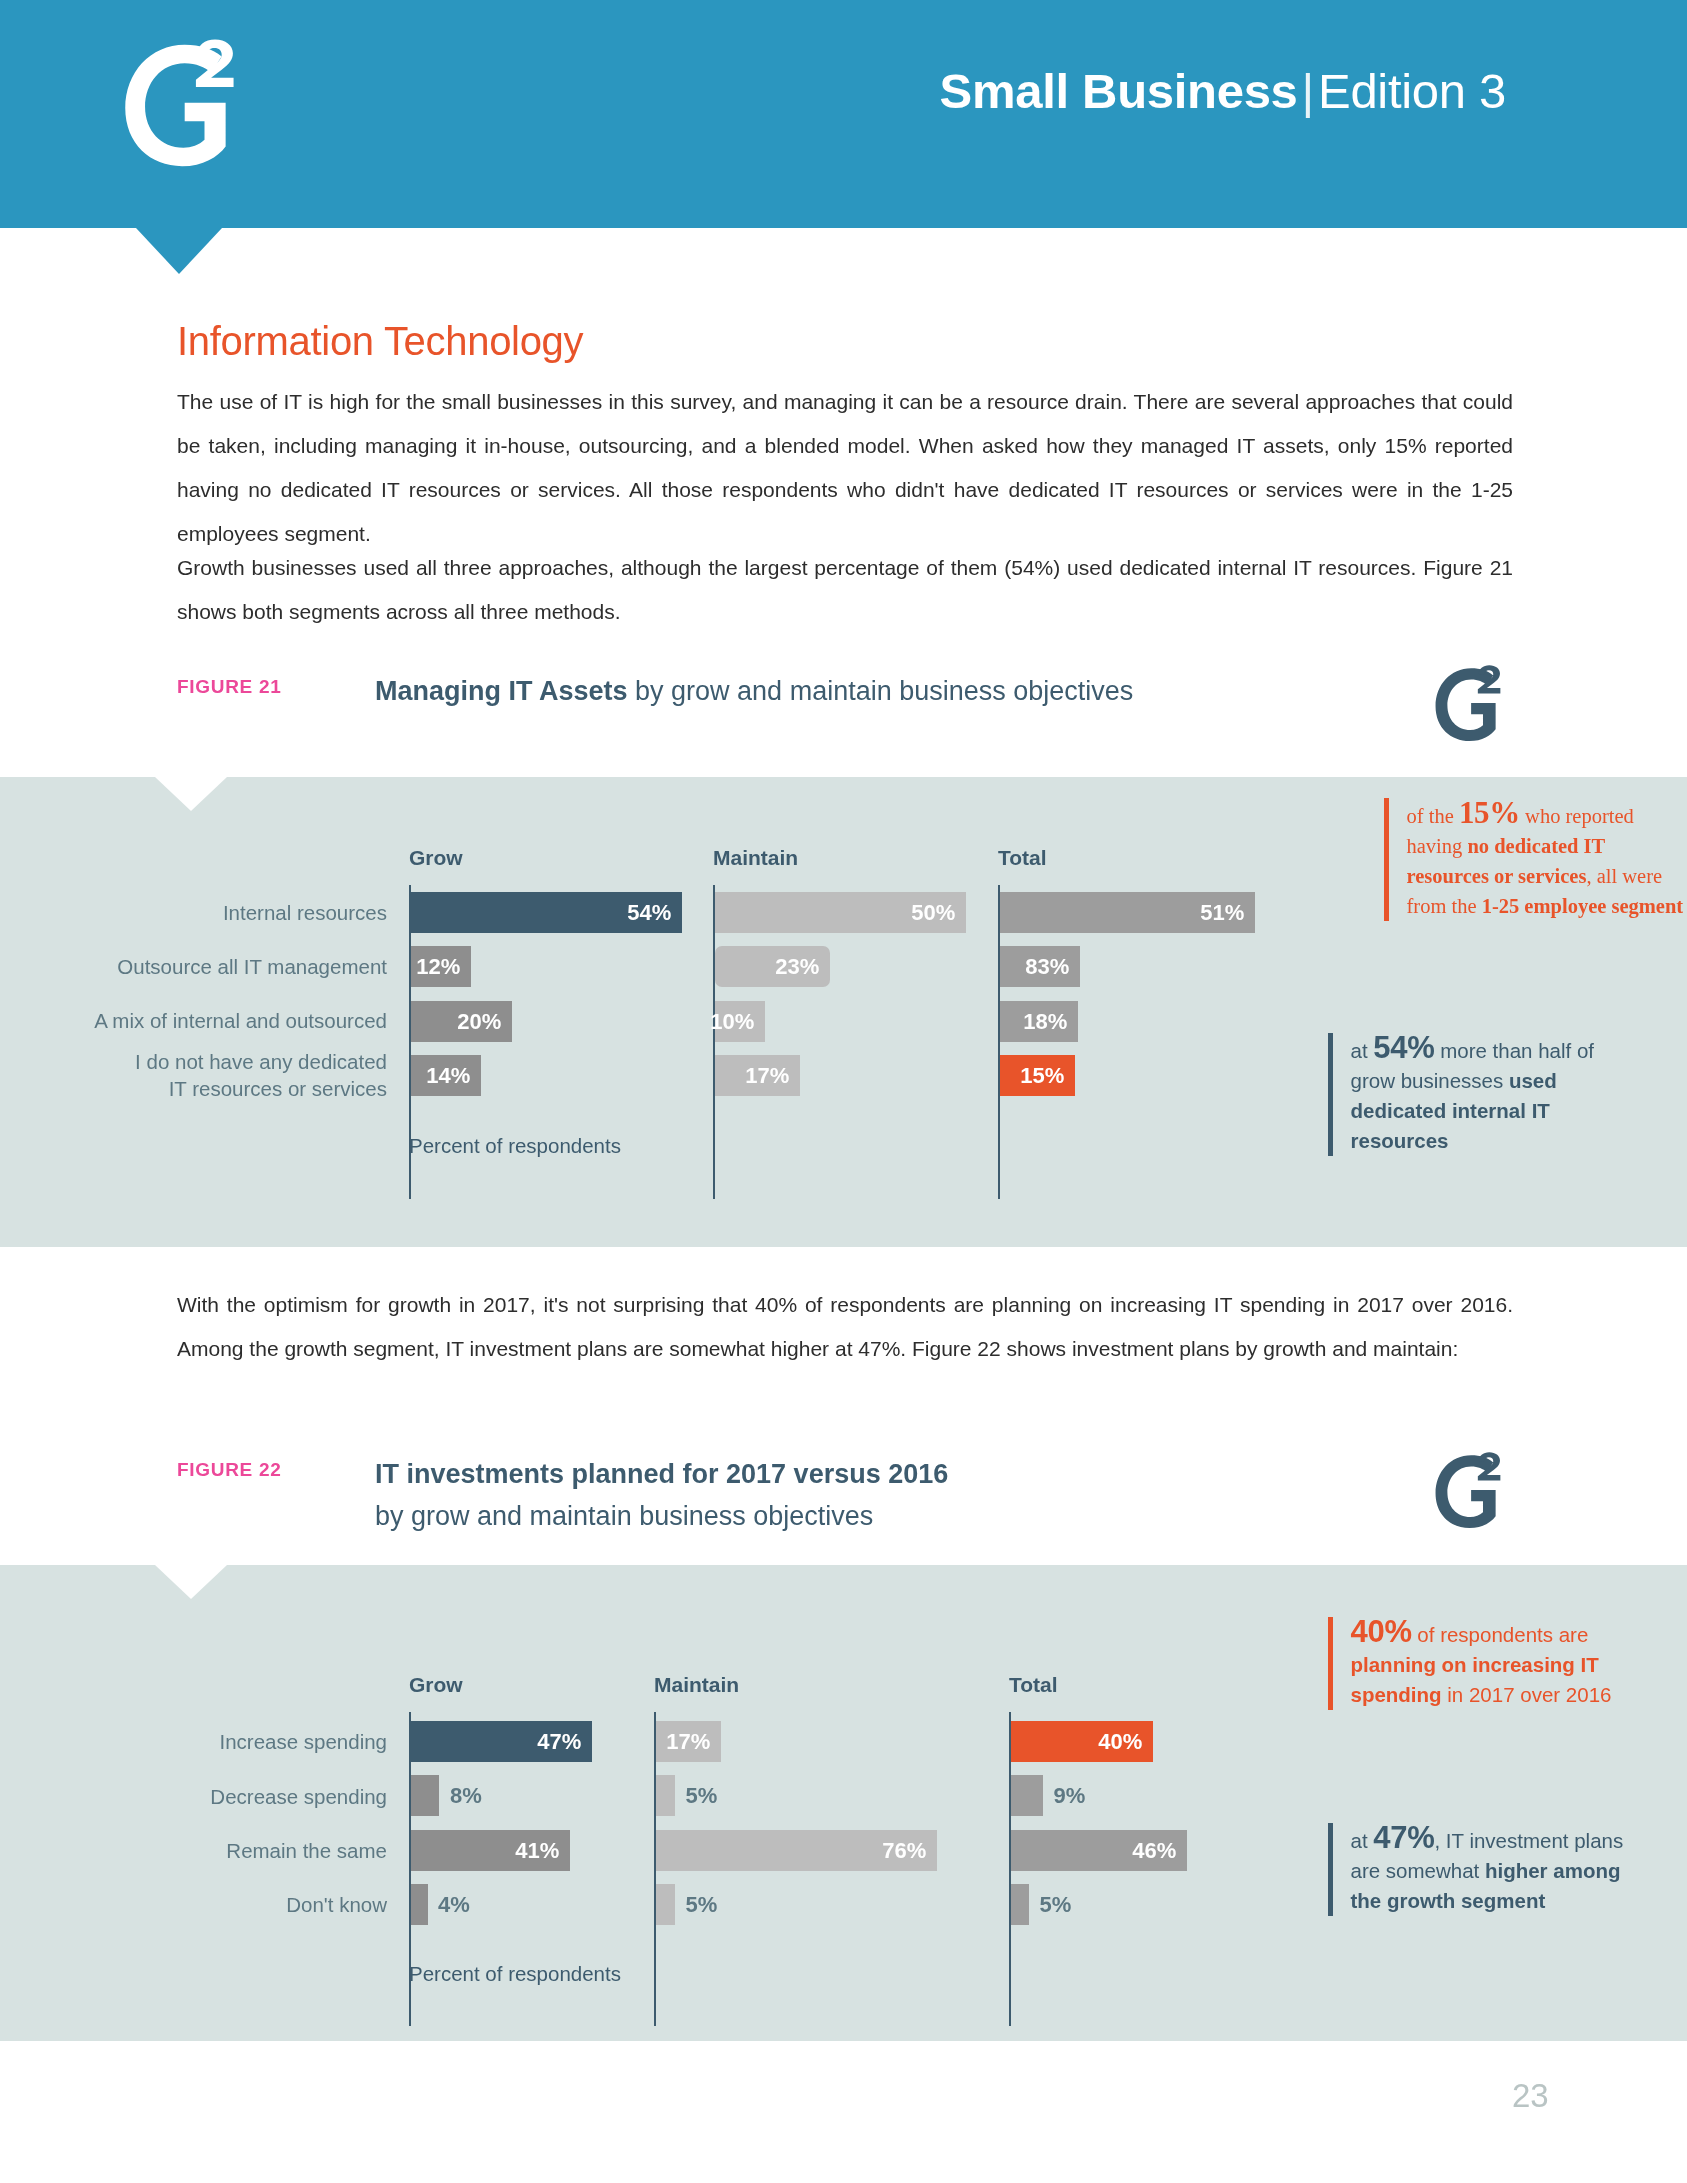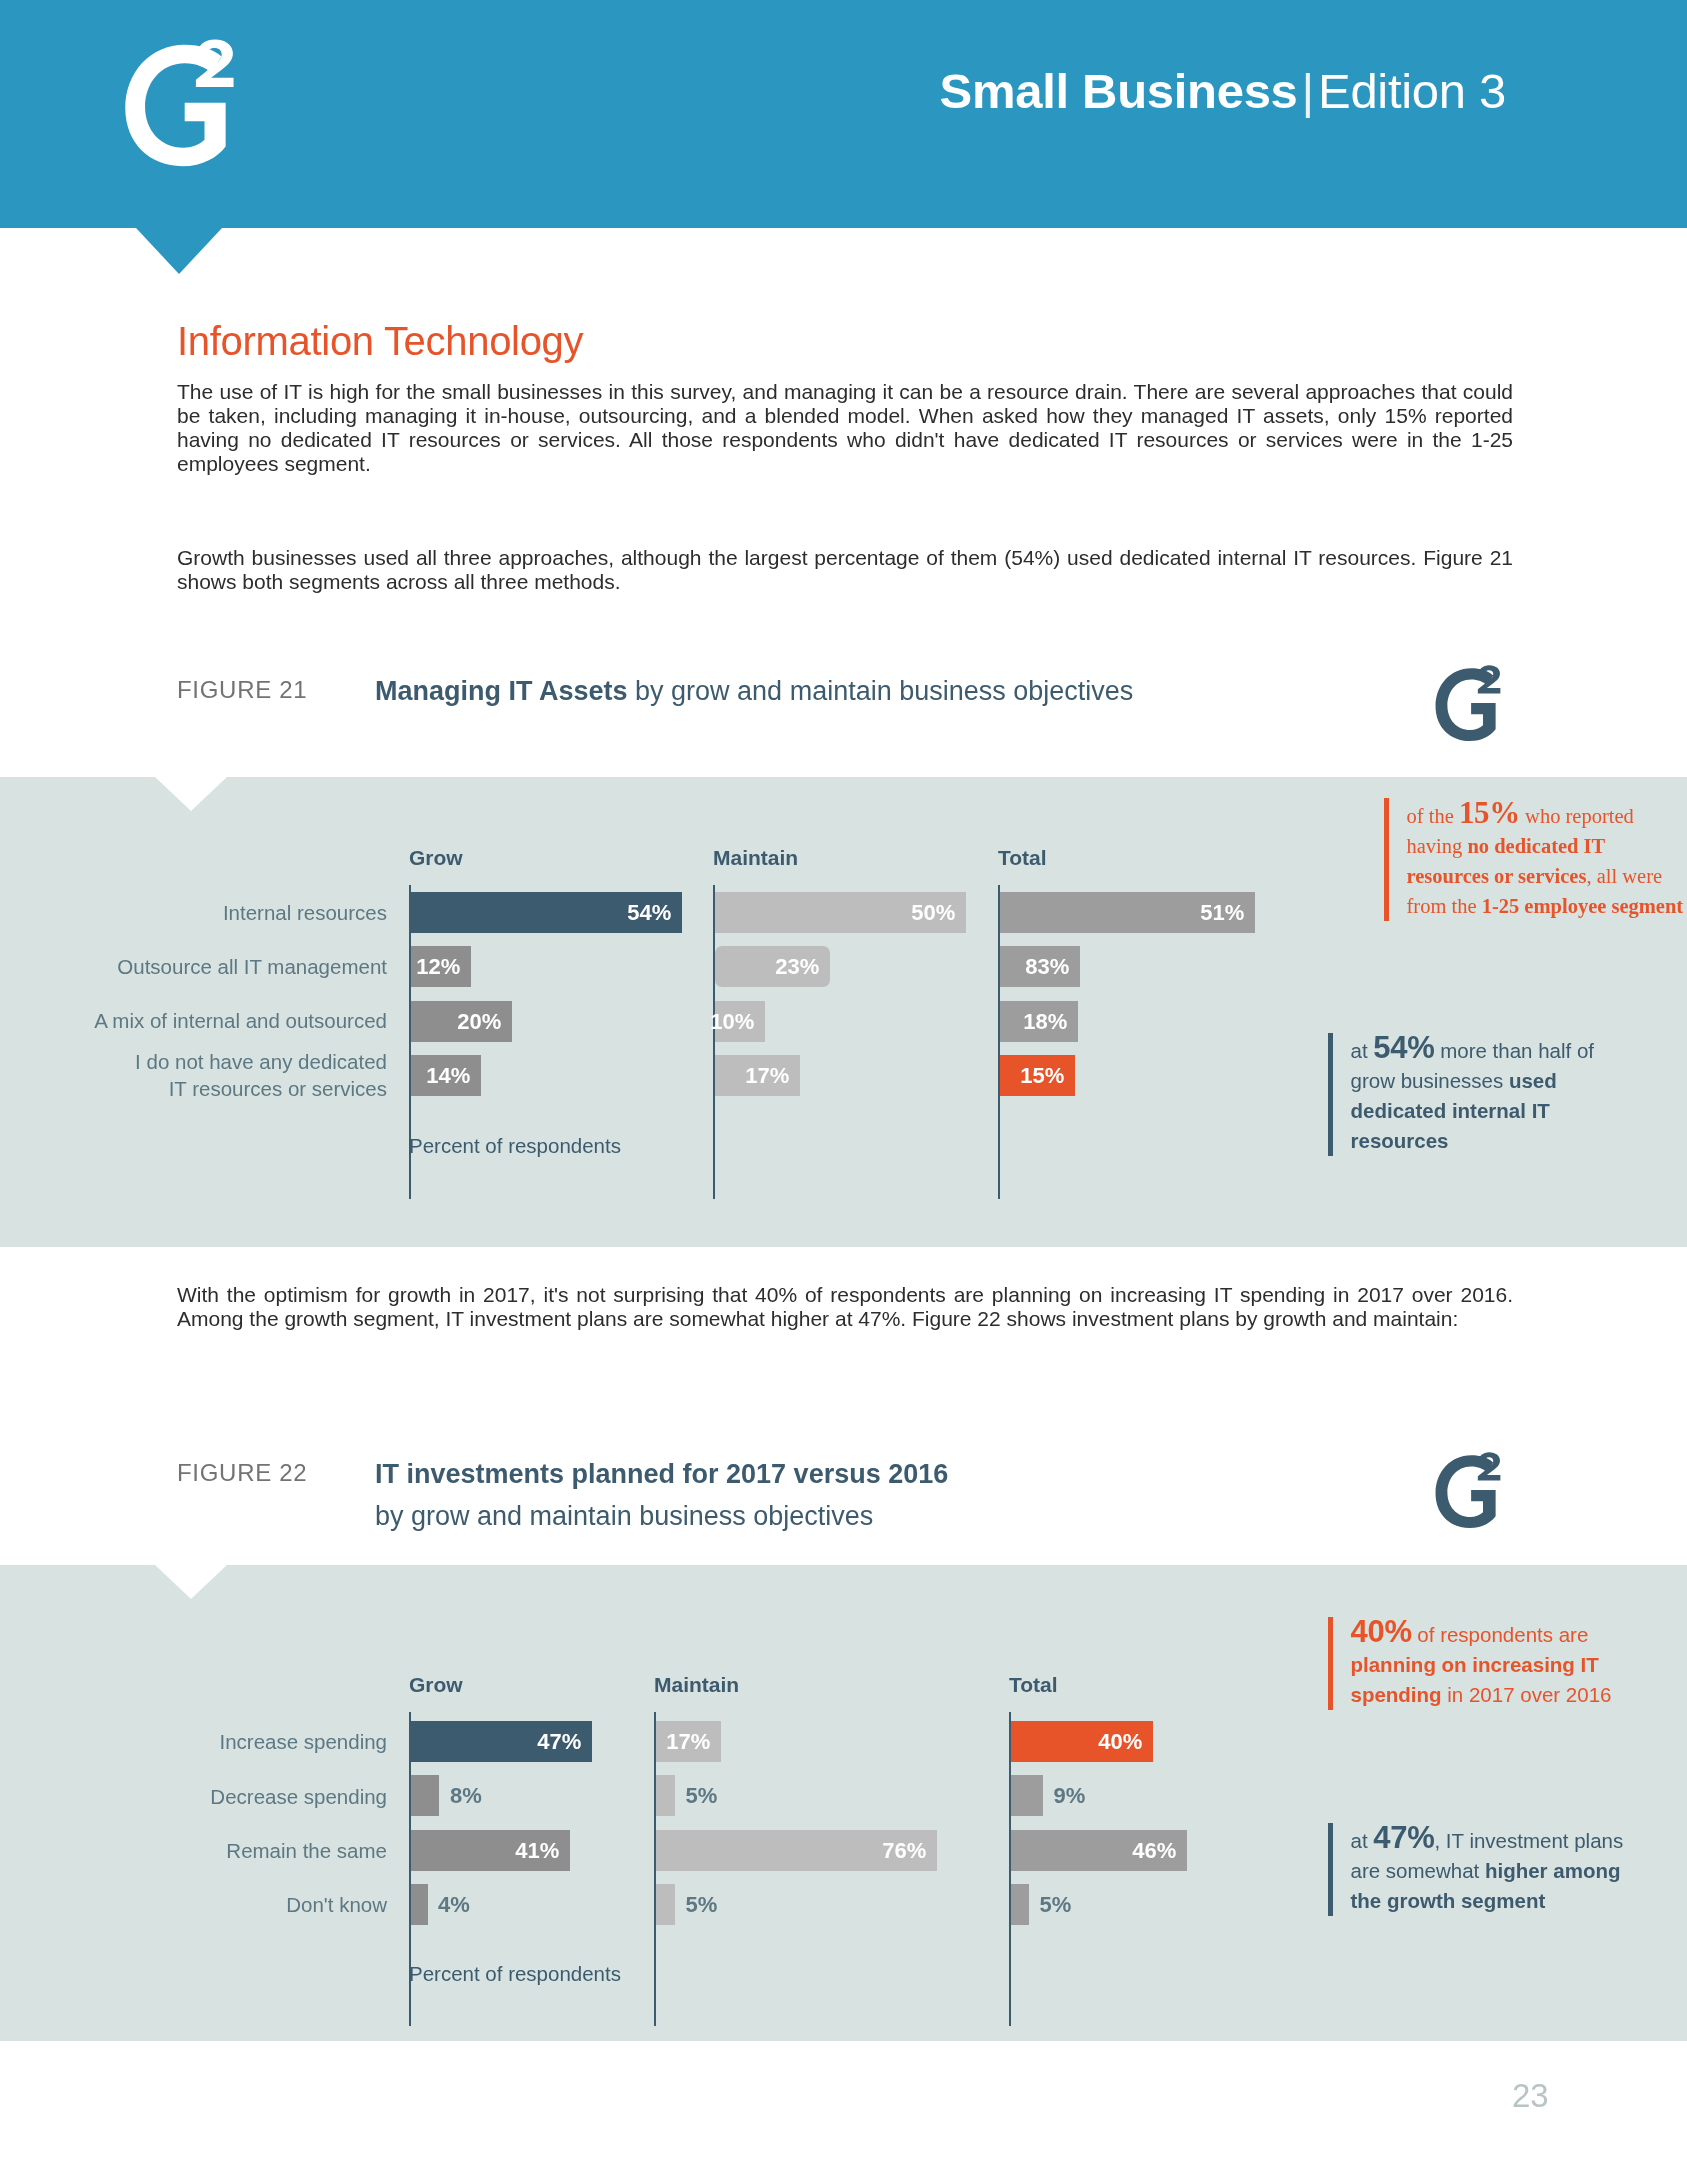--- a/index.html
+++ b/index.html
@@ -24,31 +24,31 @@
   }
   #header-title .bold{font-weight:bold;}
   #header-title .sep{font-weight:300;opacity:.9;padding:0 4px;}
   #header-title .light{font-weight:300;}
   #section-title{
     position:absolute;left:177px;top:319px;
     font-size:40px;color:#e8542a;font-weight:400;letter-spacing:-0.3px;
   }
   .para{
     position:absolute;left:177px;width:1336px;
-    font-size:21px;line-height:24px;color:#2d2d2d;text-align:justify;
+    font-size:21px;line-height:44px;color:#2d2d2d;text-align:justify;
   }
   #para1{top:380px;}
   #para2{top:546px;}
   #para3{top:1283px;}
 
   
   .fig-head{position:absolute;left:177px;}
   .fig-num{
     display:inline-block;vertical-align:top;
-    font-size:24px;color:#737373;letter-spacing:0.7px;width:198px;
+    font-size:19px;color:#ec4899;letter-spacing:0.7px;width:198px;font-weight:bold;
   }
   .fig-title{display:inline-block;vertical-align:top;font-size:27px;color:#3d5b6e;}
   .fig-title .b{font-weight:bold;}
   .fig-title .l{font-weight:400;}
   .fig-sub{display:block;font-size:27px;color:#3d5b6e;font-weight:400;margin-top:10.6px;}
   #fig21-head{top:676px;}
   #fig22-head{top:1459px;}
   .fig-logo{position:absolute;width:93px;height:83px;}
   #fig21-logo{left:1426px;top:662px;}
   #fig22-logo{left:1426px;top:1449px;}

